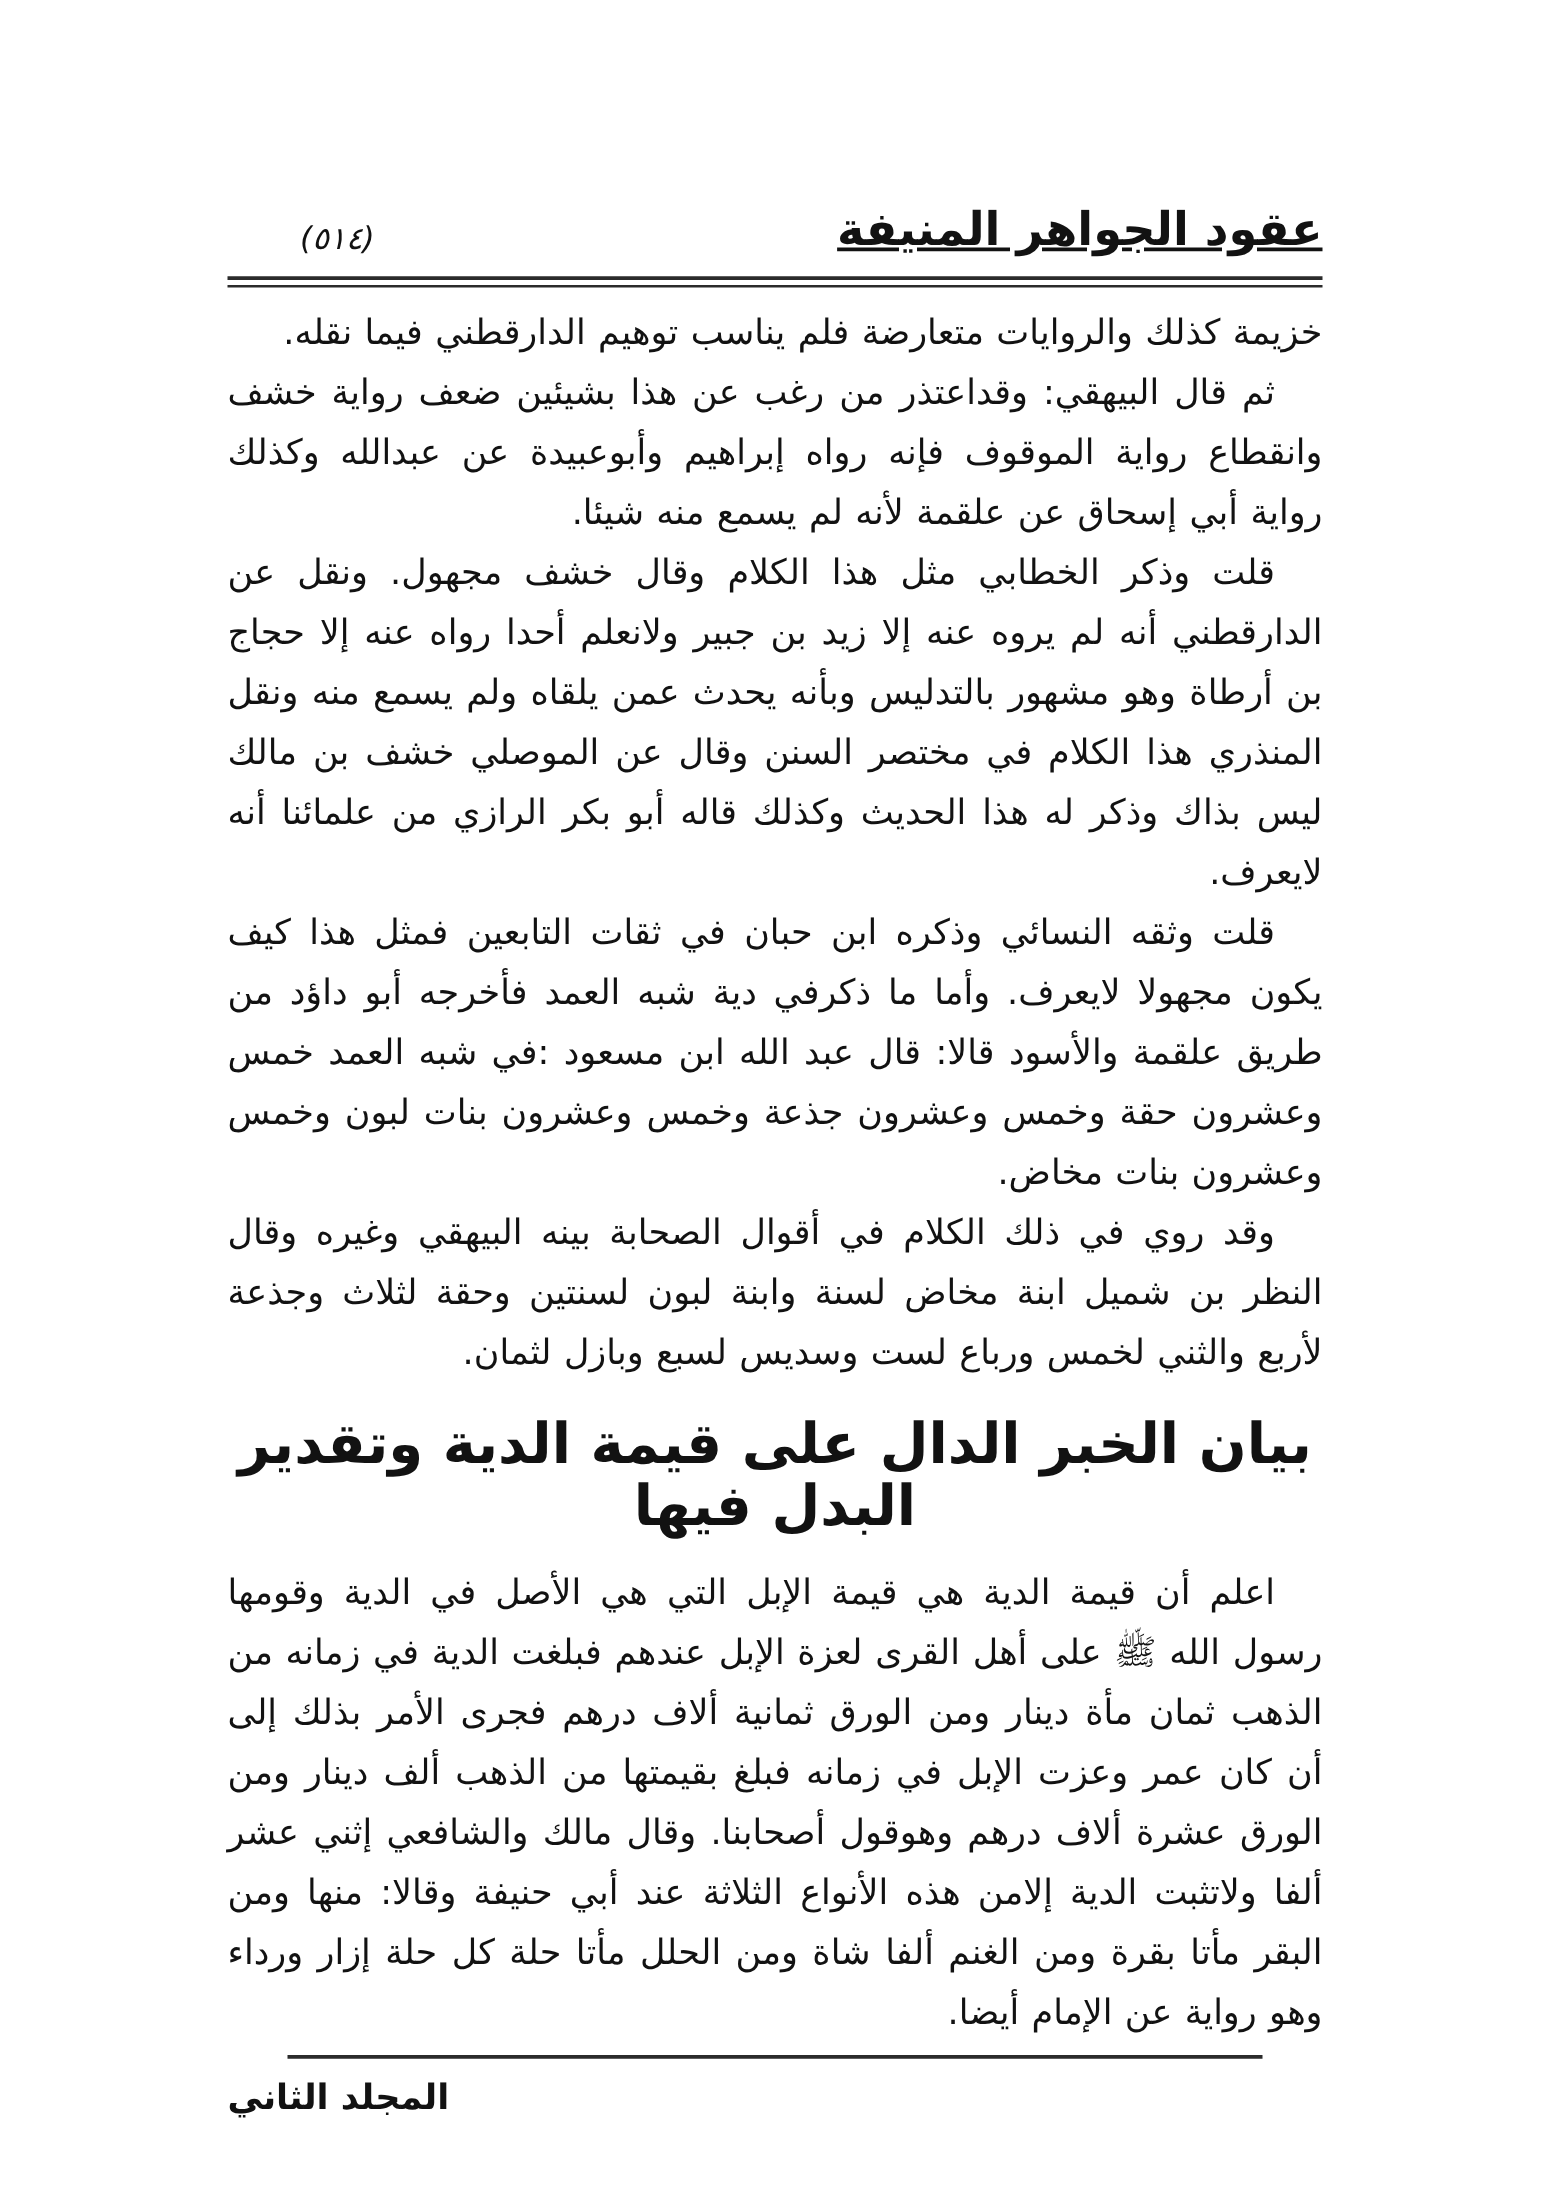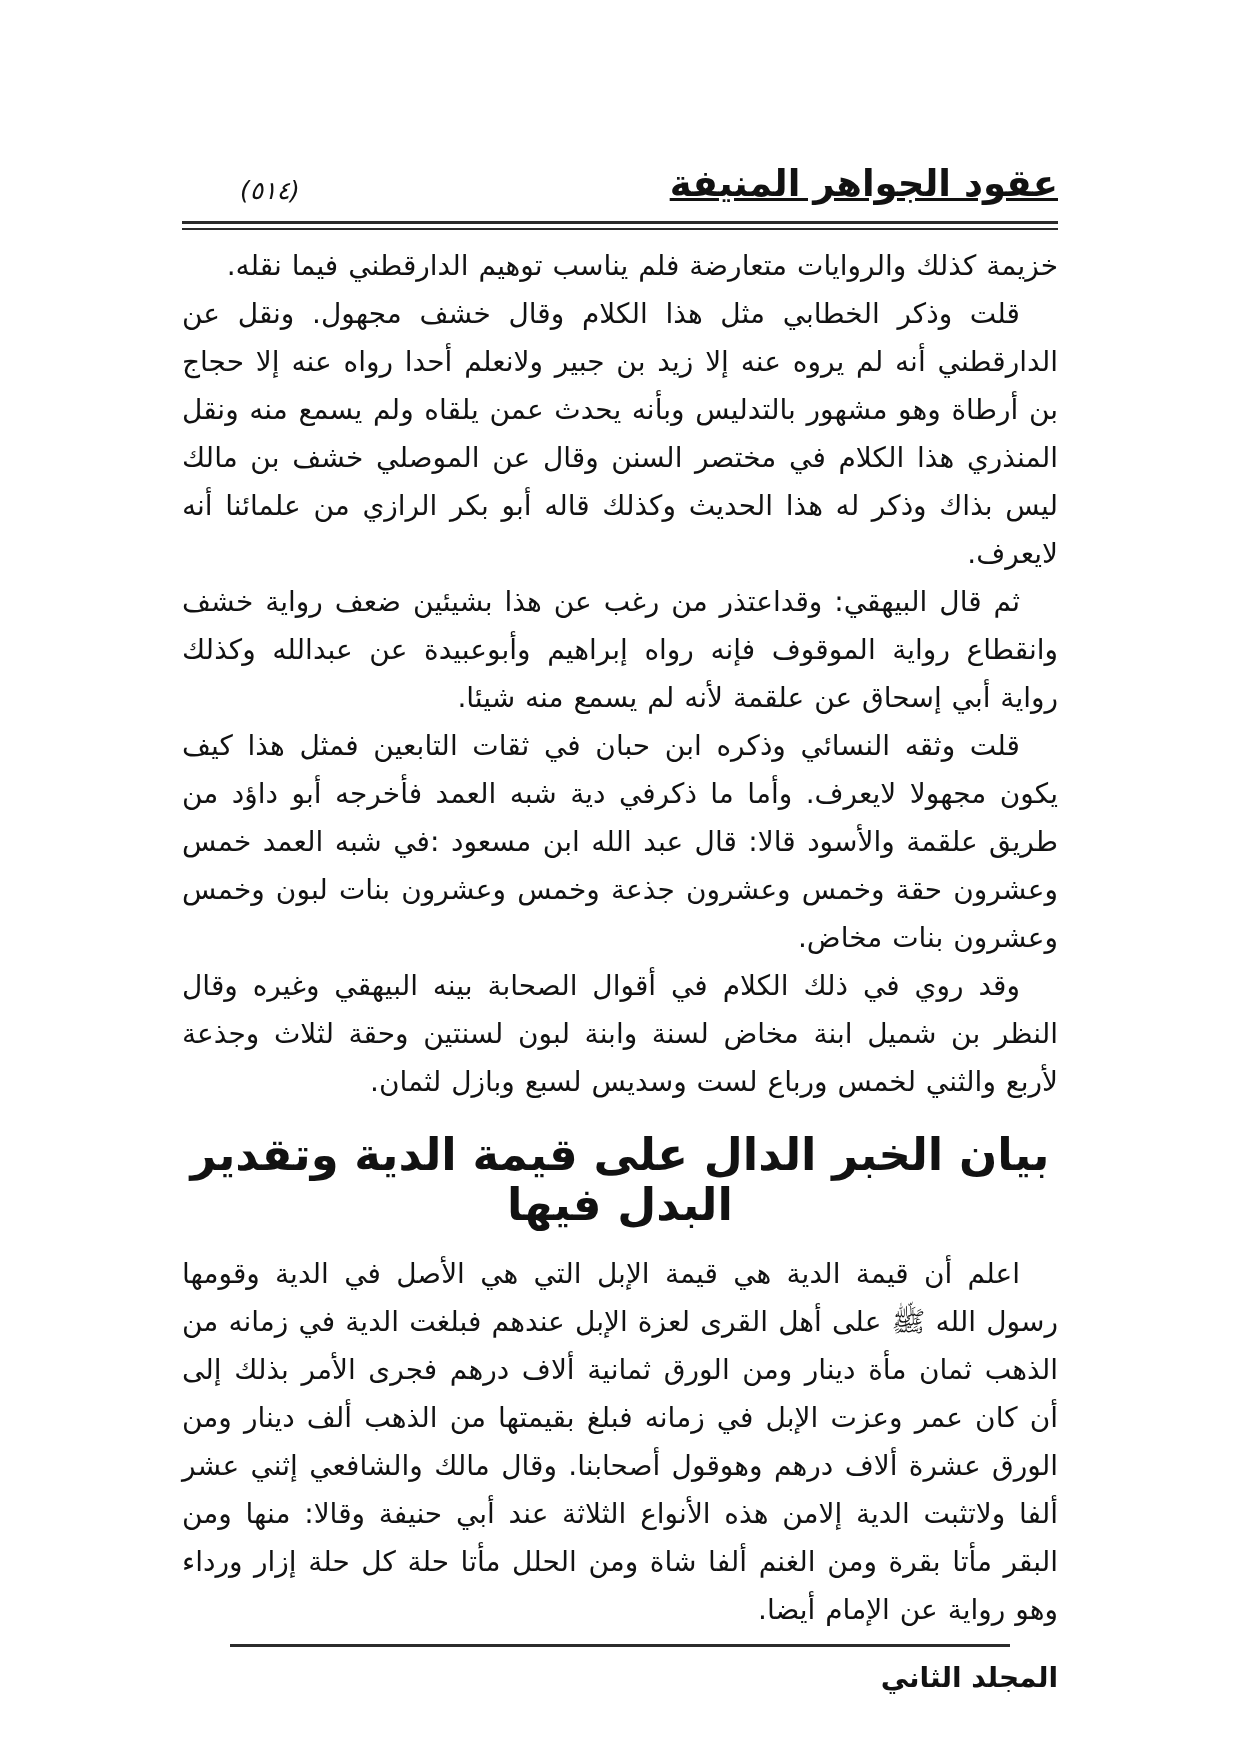--- a/index.html
+++ b/index.html
@@ -75,42 +75,42 @@
   
   .footer {
     margin-top: 10px;
   }
   .footer-rule {
     width: 780px;
     margin: 0 auto;
     border-top: 3px solid #2b2b2b;
   }
   .footer-text {
-    text-align: right;
+    text-align: left;
     font-size: 28px;
     font-weight: bold;
     line-height: 62px;
   }
 </style>
 </head>
 <body>
 
 <div class="page">
 
   <div class="header">
     <div class="book-title">عقود الجواهر المنيفة</div>
     <div class="page-number">(٥١٤)</div>
   </div>
 
   <div class="double-rule"></div>
 
   <div class="content">
     <p class="flush">خزيمة كذلك والروايات متعارضة فلم يناسب توهيم الدارقطني فيما نقله.</p>
+    <p>ثم قال البيهقي: وقداعتذر من رغب عن هذا بشيئين ضعف رواية خشف وانقطاع رواية الموقوف فإنه رواه إبراهيم وأبوعبيدة عن عبدالله وكذلك رواية أبي إسحاق عن علقمة لأنه لم يسمع منه شيئا.</p>
     <p>قلت  وذكر الخطابي مثل هذا الكلام وقال خشف مجهول. ونقل عن الدارقطني أنه لم يروه عنه إلا زيد بن جبير ولانعلم أحدا رواه عنه إلا حجاج بن أرطاة وهو مشهور بالتدليس وبأنه يحدث عمن يلقاه ولم يسمع منه ونقل المنذري هذا الكلام في مختصر السنن وقال عن الموصلي خشف بن مالك ليس بذاك وذكر له هذا الحديث وكذلك قاله أبو بكر الرازي من علمائنا أنه لايعرف.</p>
-    <p>ثم قال البيهقي: وقداعتذر من رغب عن هذا بشيئين ضعف رواية خشف وانقطاع رواية الموقوف فإنه رواه إبراهيم وأبوعبيدة عن عبدالله وكذلك رواية أبي إسحاق عن علقمة لأنه لم يسمع منه شيئا.</p>
     <p>قلت  وثقه النسائي وذكره ابن حبان في ثقات التابعين فمثل هذا كيف يكون مجهولا لايعرف. وأما ما ذكرفي دية شبه العمد فأخرجه أبو داؤد من طريق علقمة والأسود قالا: قال عبد الله ابن مسعود :في شبه العمد خمس وعشرون حقة وخمس وعشرون جذعة وخمس وعشرون بنات لبون وخمس وعشرون بنات مخاض.</p>
     <p>وقد روي في ذلك الكلام في أقوال الصحابة بينه البيهقي وغيره وقال النظر بن شميل ابنة مخاض لسنة وابنة لبون لسنتين وحقة لثلاث وجذعة لأربع والثني لخمس ورباع لست وسديس لسبع وبازل لثمان.</p>
 
     <h2 class="section-heading">بيان الخبر الدال على قيمة الدية وتقدير البدل فيها</h2>
 
     <p>اعلم أن قيمة الدية هي قيمة الإبل التي هي الأصل في الدية وقومها رسول الله ﷺ على أهل القرى لعزة الإبل عندهم فبلغت الدية في زمانه من الذهب ثمان مأة دينار ومن الورق ثمانية ألاف درهم فجرى الأمر بذلك إلى أن كان عمر وعزت الإبل في زمانه فبلغ بقيمتها من الذهب ألف دينار ومن الورق عشرة ألاف درهم وهوقول أصحابنا. وقال مالك والشافعي إثني عشر ألفا ولاتثبت الدية إلامن هذه الأنواع الثلاثة عند أبي حنيفة وقالا: منها ومن البقر مأتا بقرة ومن الغنم ألفا شاة ومن الحلل مأتا حلة كل حلة إزار ورداء وهو رواية عن الإمام أيضا.</p>
   </div>
 
   <div class="footer">
     <div class="footer-rule"></div>

